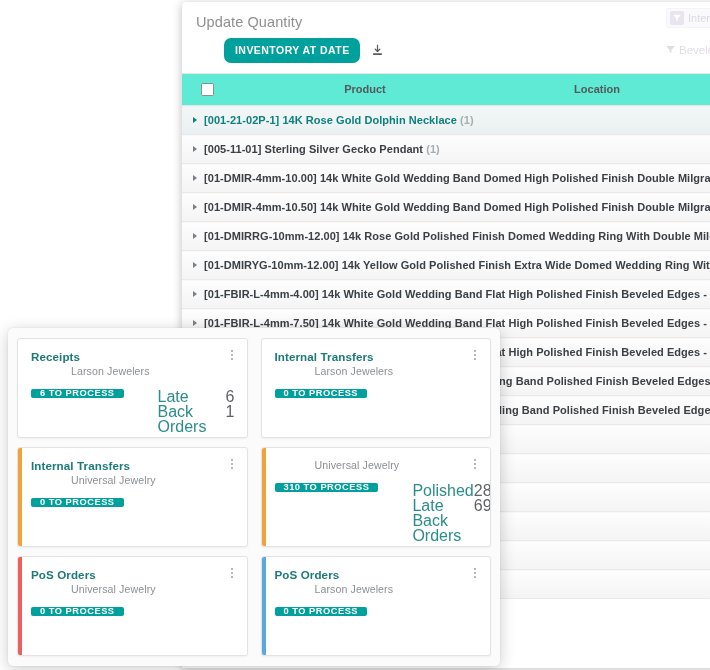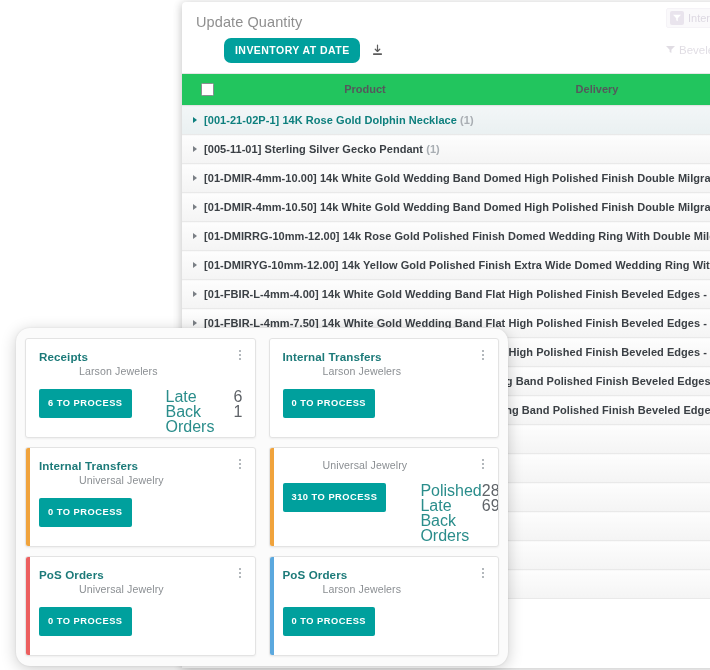--- a/index.html
+++ b/index.html
@@ -97,21 +97,21 @@
     border-collapse:collapse;
     table-layout:fixed;
   }
   table.olist th{
     font-size:11px;
     color:#55585c;
     font-weight:bold;
     text-align:center;
     padding:9px 4px;
     border-bottom:1px solid #e3e3e3;
-    background:#22c55e;
+    background:#5eead4;
     white-space:nowrap;
   }
   th.c-check{width:42px;text-align:left;padding-left:12px;}
   th.c-prod{width:258px;}
   th.c-loc{width:190px;}
   th.c-pk{width:70px;text-align:right;padding-right:10px;}
 
   .hdr-checkbox{
     width:11px;height:11px;
     border:1px solid #8a8d91;
@@ -155,24 +155,24 @@
     margin-right:7px;
     flex:0 0 auto;
   }
   tr.grp-row.first .grp-cell{color:#0d7f7d;}
   tr.grp-row.first .caret{border-left-color:#0d7f7d;}
   .grp-cell .cnt{color:#a9aeb3;font-weight:bold;}
 
   
   #card-overlay{
     position:absolute;
-    left:16px; top:328px;
+    left:8px; top:328px;
     width:492px; height:338px;
     background:#fbfbfb;
-    border-radius:14px;
+    border-radius:5px;
     box-shadow:0 3px 16px rgba(0,0,0,.20), 0 0 2px rgba(0,0,0,.10);
     padding:10px 9px;
     box-sizing:border-box;
     display:grid;
     grid-template-columns:1fr 1fr;
     grid-template-rows:1fr 1fr 1fr;
     gap:9px 13px;
     overflow:hidden;
   }
   .kcard{
@@ -204,21 +204,21 @@
     padding-left:40px;
   }
   .kcard-body{display:flex;align-items:flex-start;}
   .kbtn{
     background:#00A09D;
     color:#fff;
     border:none;
     font-size:9.3px;
     font-weight:bold;
     letter-spacing:.5px;
-    padding:10px 9px;
+    padding:0 9px;
     border-radius:2px;
     cursor:pointer;
     line-height:1;
     white-space:nowrap;
     font-family:"Liberation Sans", sans-serif;
   }
   .kstats{
     margin-left:34px;
     font-size:16px;
     line-height:15px;
@@ -280,21 +280,21 @@
     </div>
   </div>
 
   <table class="olist">
     <thead>
       <tr>
         <th class="c-check">
           <span class="hdr-checkbox"></span>
         </th>
         <th class="c-prod">Product</th>
-        <th class="c-loc">Delivery</th>
+        <th class="c-loc">Location</th>
         <th class="c-pk">Pa</th>
       </tr>
     </thead>
     <tbody id="olist-body">
         <tr class="grp-row first">
           <td colspan="4">
             <div class="grp-cell"><span class="caret"></span><span>[001-21-02P-1] 14K Rose Gold Dolphin Necklace</span>&nbsp;<span class="cnt">(1)</span></div>
           </td>
         </tr>
         <tr class="grp-row">

